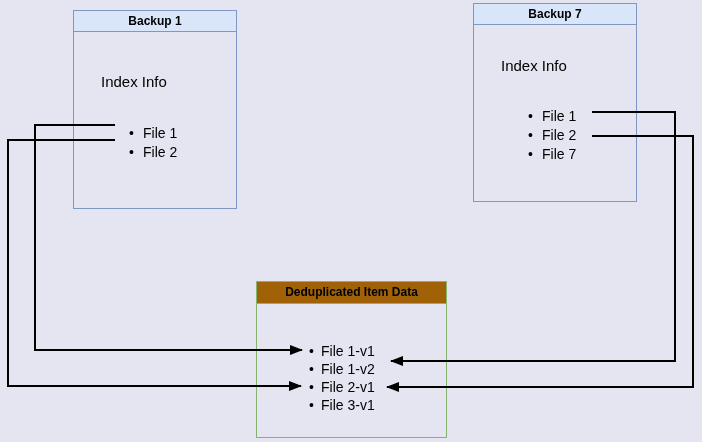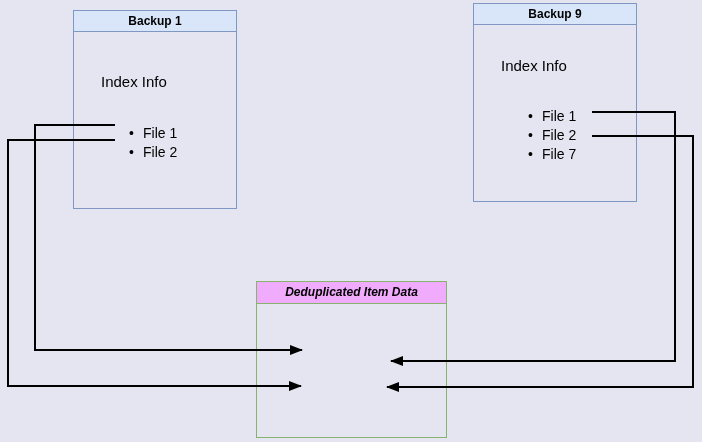--- a/index.html
+++ b/index.html
@@ -36,21 +36,21 @@
     left: 0; top: 0; right: 0;
     height: 20px;
     line-height: 20px;
     text-align: center;
     font-weight: bold;
     font-size: 12px;
     color: #000000;
     border-bottom: 1px solid;
   }
   .box.blue  .box-header { background: #d9e6f9; border-color: #7e97c3; }
-  .box.green .box-header { background: #f0abfc; border-color: #86b36d; height: 21px; line-height: 21px; font-style: italic; }
+  .box.green .box-header { background: #a16207; border-color: #86b36d; height: 21px; line-height: 21px; }
   .index-label {
     position: absolute;
     font-size: 15px;
     color: #000000;
     white-space: nowrap;
   }
   ul.file-list {
     position: absolute;
     margin: 0;
     padding: 0;
@@ -92,26 +92,32 @@
   <div class="box blue" style="left:73px; top:10px; width:162px; height:197px;">
     <div class="box-header">Backup 1</div>
     <div class="index-label" style="left:27px; top:62px;">Index Info</div>
     <ul class="file-list" style="left:55px; top:113px;">
       <li>File 1</li>
       <li>File 2</li>
     </ul>
   </div>
 
   <div class="box blue" style="left:473px; top:3px; width:162px; height:197px;">
-    <div class="box-header">Backup 9</div>
+    <div class="box-header">Backup 7</div>
     <div class="index-label" style="left:27px; top:53px;">Index Info</div>
     <ul class="file-list" style="left:54px; top:103px;">
       <li>File 1</li>
       <li>File 2</li>
       <li>File 7</li>
     </ul>
   </div>
 
   <div class="box green" style="left:256px; top:281px; width:189px; height:155px;">
     <div class="box-header">Deduplicated Item Data</div>
+    <ul class="file-list tight" style="left:52px; top:60px;">
+      <li>File 1-v1</li>
+      <li>File 1-v2</li>
+      <li>File 2-v1</li>
+      <li>File 3-v1</li>
+    </ul>
   </div>
 
 </div>
 
 </body></html>

